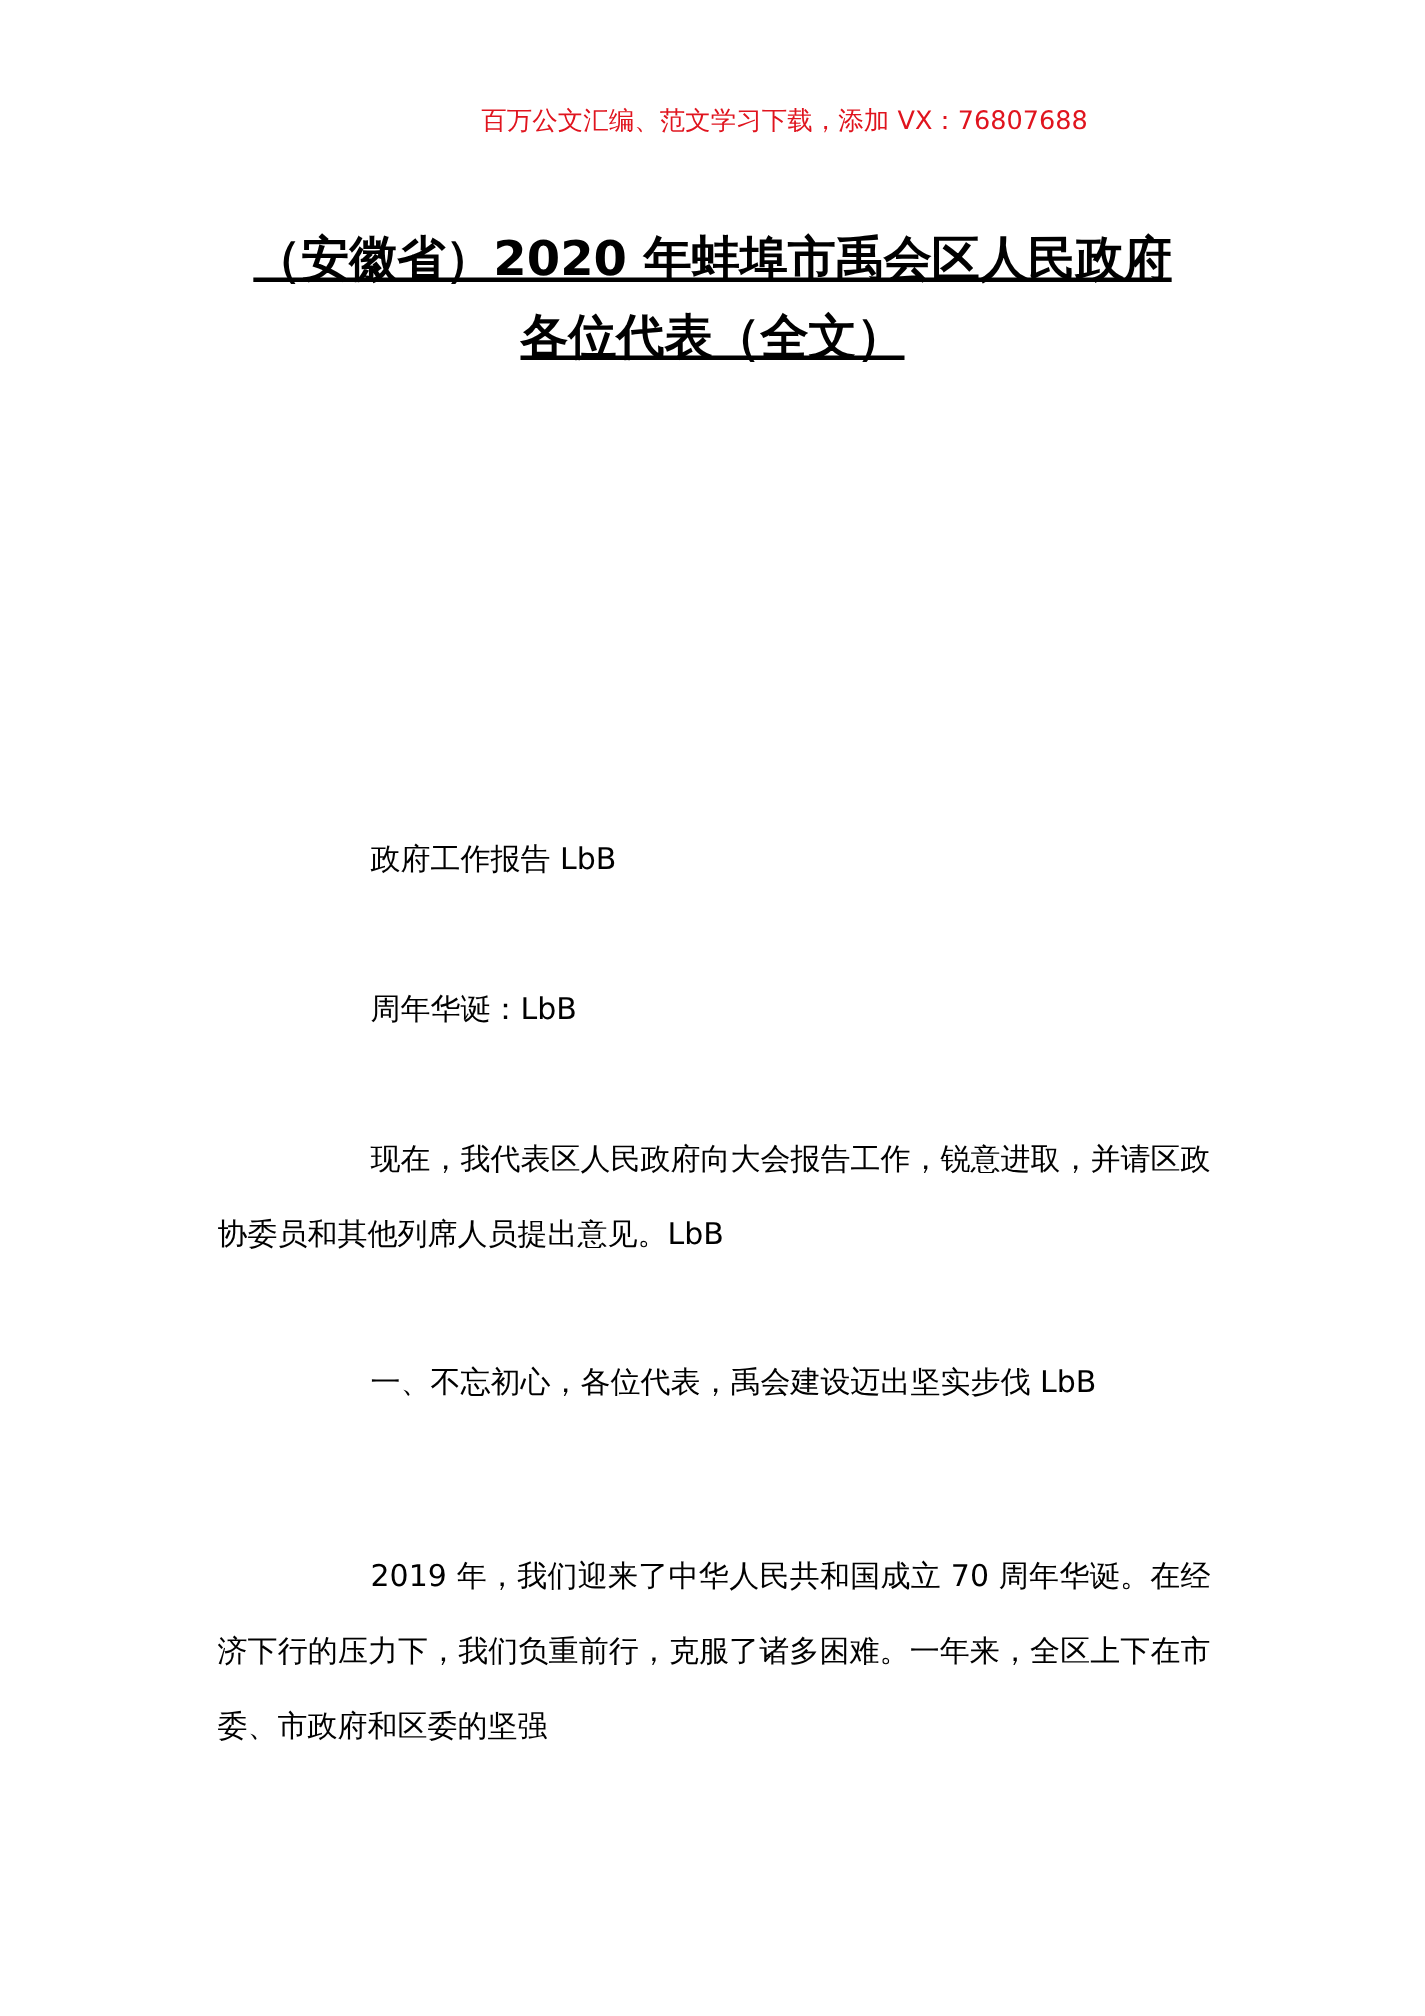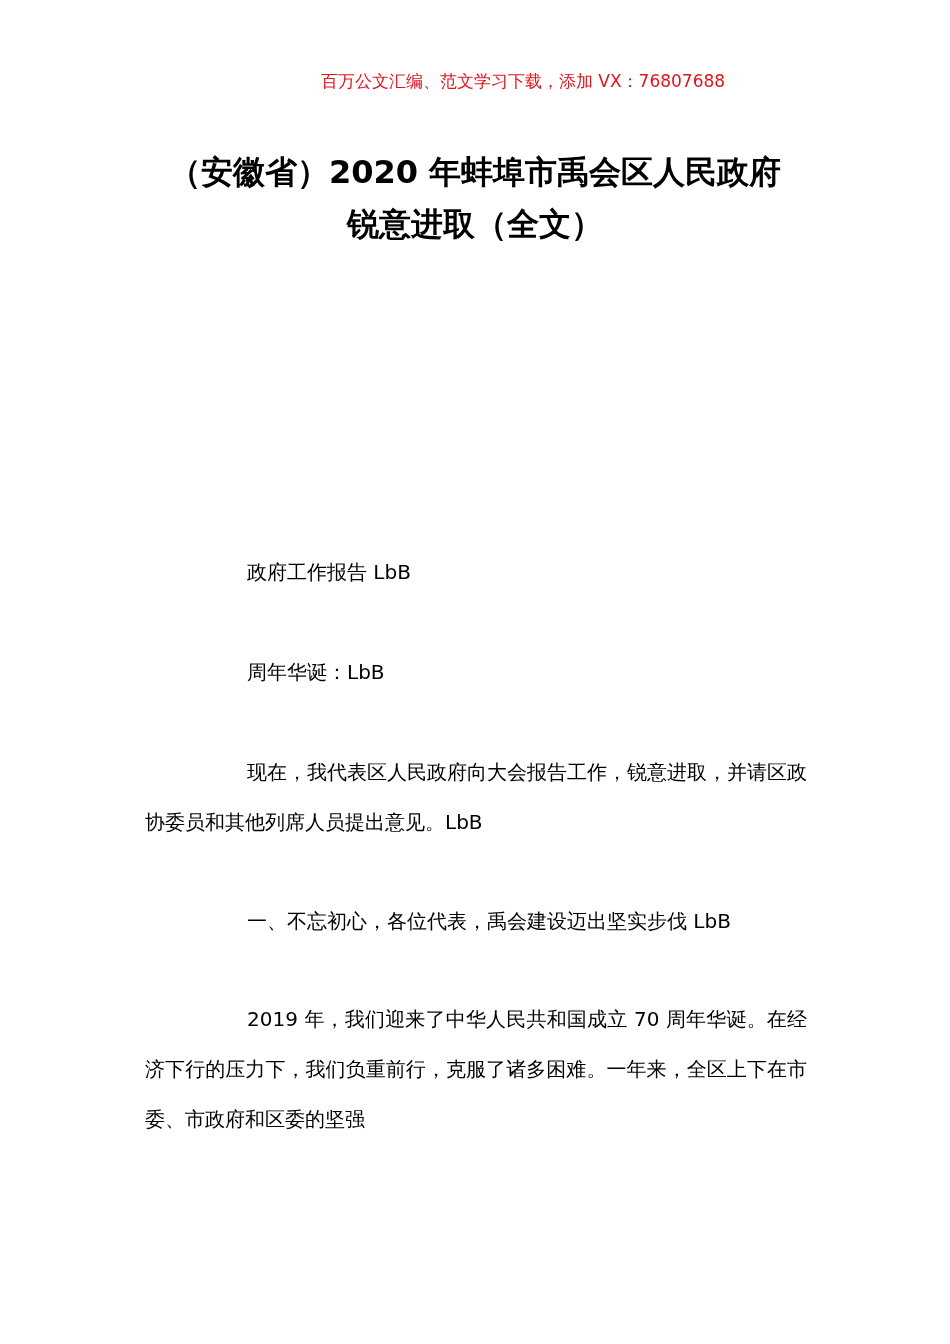--- a/index.html
+++ b/index.html
@@ -30,20 +30,21 @@
     .title {
       position: absolute;
       top: 146px;
       left: 130px;
       width: 690px;
       text-align: center;
       font-size: 32px;
       line-height: 52px;
       font-weight: bold;
       letter-spacing: 0px;
+      text-decoration: underline;
     }
     .title .line {
       display: block;
     }
     .body-text {
       position: absolute;
       left: 145px;
       width: 662px;
       font-size: 20px;
       line-height: 50px;
@@ -51,30 +52,30 @@
       text-align-last: left;
       margin: 0;
     }
     .indent {
       text-indent: 102px;
     }
     .p1 { top: 547px; }
     .p2 { top: 647px; }
     .p3 { top: 747px; }
     .p4 { top: 896px; }
-    .p5 { top: 994px; }
+    .p5 { top: 1025px; }
   </style>
 </head>
 <body>
 
 <div class="header-note">百万公文汇编、范文学习下载，添加 VX：76807688</div>
 
 <div class="title">
   <span class="line">（安徽省）2020 年蚌埠市禹会区人民政府</span>
-  <span class="line">锐意进取（全文）</span>
+  <span class="line">各位代表（全文）</span>
 </div>
 
 <p class="body-text indent p1">政府工作报告 LbB</p>
 
 <p class="body-text indent p2">周年华诞：LbB</p>
 
 <p class="body-text indent p3">现在，我代表区人民政府向大会报告工作，锐意进取，并请区政协委员和其他列席人员提出意见。LbB</p>
 
 <p class="body-text indent p4">一、不忘初心，各位代表，禹会建设迈出坚实步伐 LbB</p>
 

